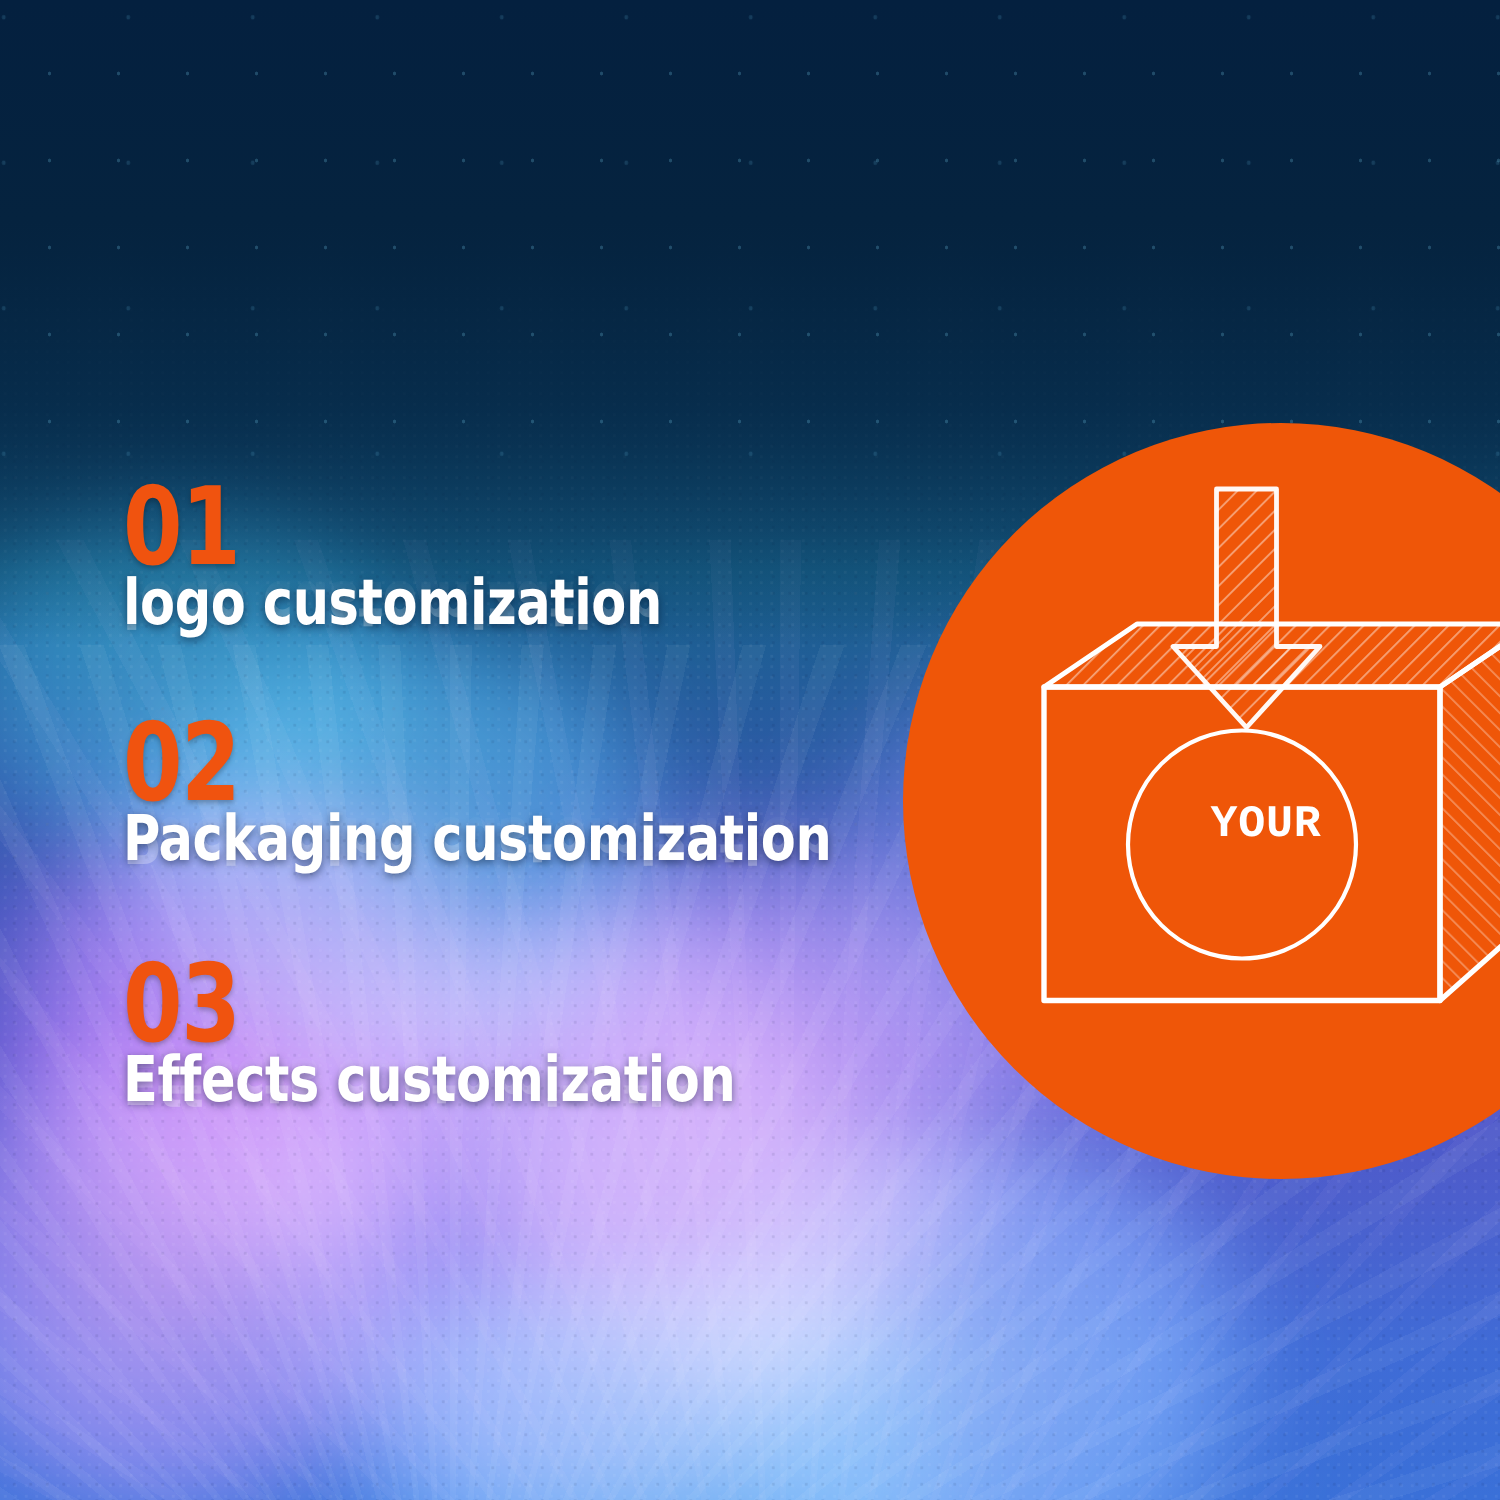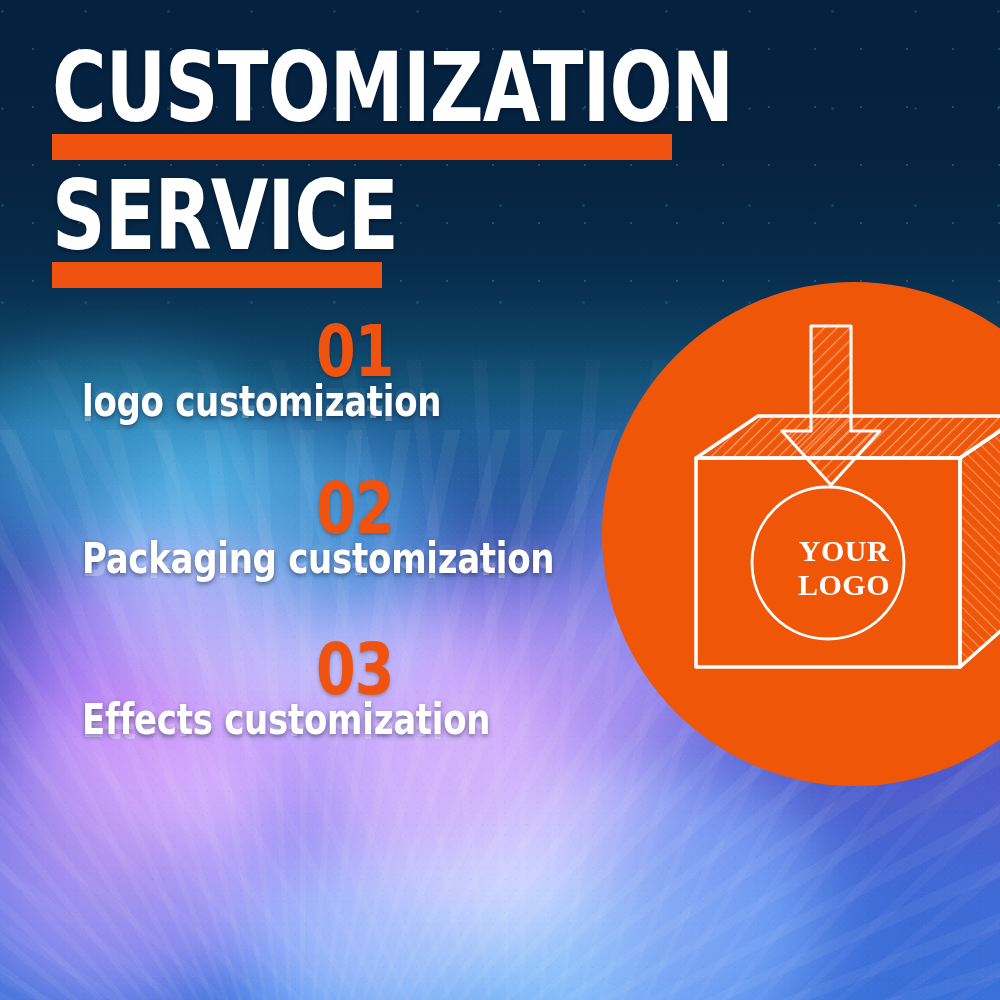--- a/index.html
+++ b/index.html
@@ -86,21 +86,21 @@
   .hl2 .hl-text{ font-size:96px; }
   .hl-bar{
     position:absolute; background:#f0530f; z-index:2;
   }
   .bar1{ left:0px; top:88px; width:620px; height:26px; }
   .bar2{ left:0px; top:88px; width:330px; height:26px; }
   .hl2{ margin-top:44px; }
 
   
   .list{ position:absolute; left:82px; top:322px; width:620px; }
-  .item{ position:relative; margin-bottom:36px;text-align:center; }
+  .item{ position:relative; margin-bottom:36px; }
   .item-num{
     font-family:"Liberation Sans Narrow","DejaVu Sans Condensed","Liberation Sans", sans-serif;
     font-weight:bold; font-size:72px; color:#f0530f;
     line-height:.82; letter-spacing:-1px;
     transform:scaleX(.88); transform-origin:left center;
     text-shadow:0 2px 4px rgba(0,0,0,.25);
   }
   .item-label-wrap{ position:relative; height:54px; }
   .item-label{
     font-family:"Liberation Sans Narrow","DejaVu Sans Condensed","Liberation Sans", sans-serif;
@@ -145,21 +145,21 @@
     background:#ef5608;
     overflow:hidden;
   }
   .art{ position:absolute; left:0; top:0; width:504px; height:504px; }
 
   .logo-text{
     position:absolute;
     left:174px; top:252px;
     width:136px;
     text-align:center;
-    font-family:Liberation Serif, serif;
+    font-family:Liberation Mono, monospace;
     font-weight:bold; font-size:30px; line-height:1.12;
     color:#ffffff; letter-spacing:.5px;
     z-index:5;
   }
 </style>
 </head>
 <body>
 
 <div class="banner">
 
@@ -172,30 +172,20 @@
   <div class="bloom b3"></div>
   <div class="bloom b4"></div>
   <div class="bloom b5"></div>
   <div class="bloom b8"></div>
   <div class="streaks"></div>
   <div class="streaks2"></div>
   <div class="grain"></div>
   <div class="topfade"></div>
   <div class="specks"></div>
 
-  <div class="headline">
-    <div class="hl-row hl1">
-      <div class="hl-bar bar1"></div>
-      <div class="hl-text">CUSTOMIZATION</div>
-    </div>
-    <div class="hl-row hl2">
-      <div class="hl-bar bar2"></div>
-      <div class="hl-text">SERVICE</div>
-    </div>
-  </div>
 
   <div class="list">
 
     <div class="item i1">
       <div class="item-num">01</div>
       <div class="item-label-wrap">
         <div class="item-label">logo customization</div>
         <div class="item-refl">logo customization</div>
       </div>
     </div>
@@ -251,17 +241,16 @@
 
       <g>
         <path d="M94 176 L358 176 L358 385 L94 385 Z" fill="none" stroke="#ffffff" stroke-width="3.6" stroke-linejoin="round"></path>
       </g>
 
       <circle cx="226" cy="281" r="76" fill="none" stroke="#ffffff" stroke-width="2.8"></circle>
     </svg>
 
     <div class="logo-text">
       <div>YOUR</div>
-      <div>LOGO</div>
     </div>
   </div>
 
 </div>
 
 </body></html>

